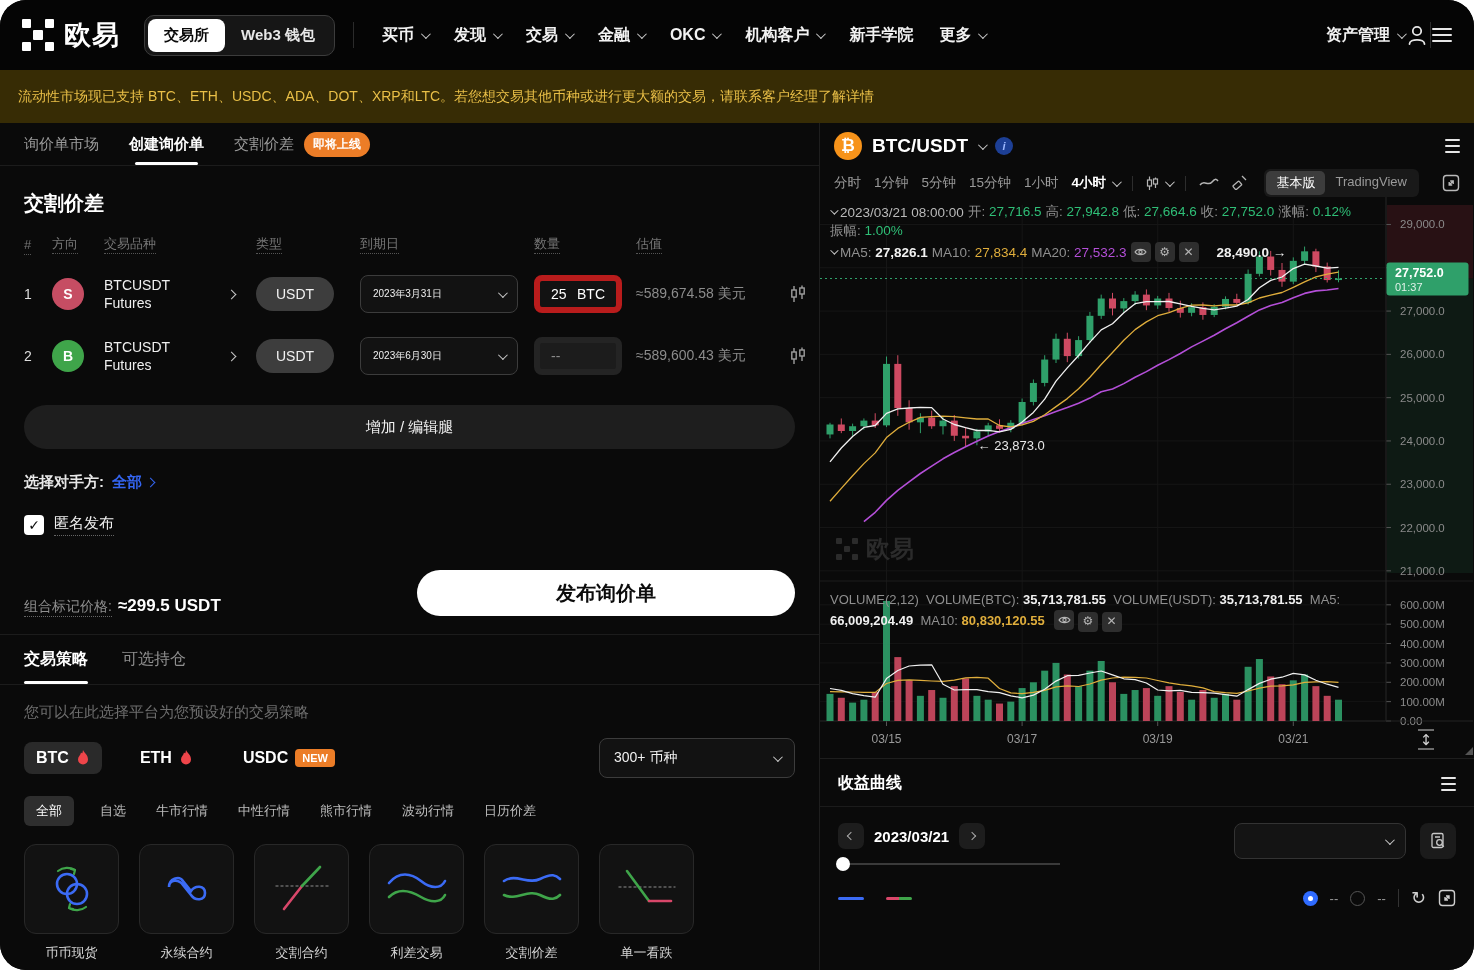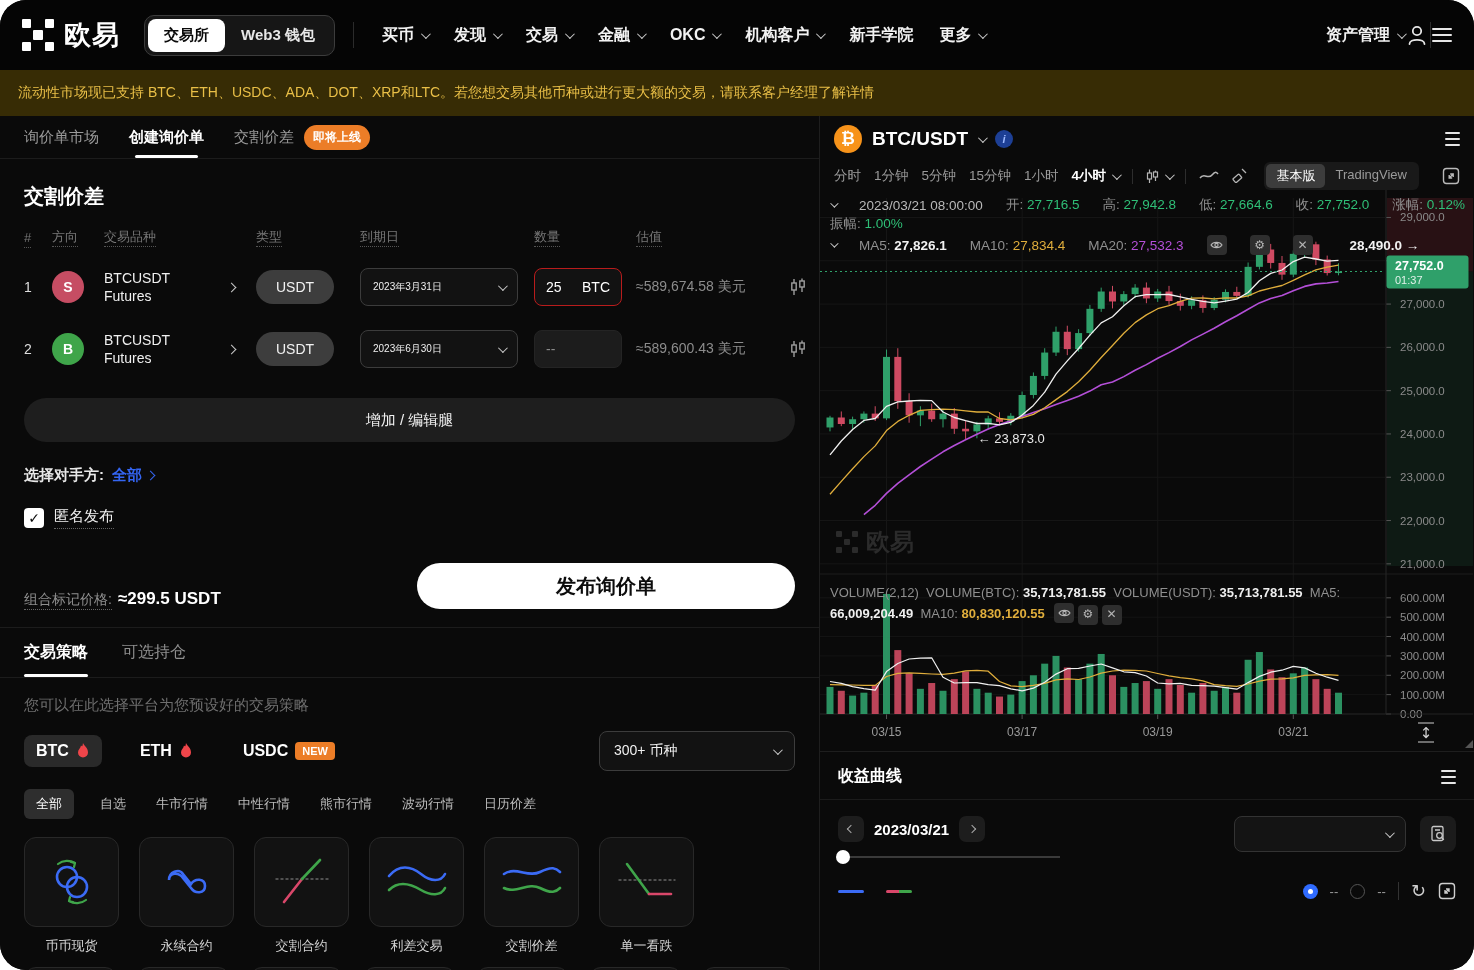--- a/index.html
+++ b/index.html
@@ -21,21 +21,21 @@
   .nav-items { display:flex; align-items:center; gap:26px; margin-left:10px; flex:1; }
   .nav-item { display:flex; align-items:center; gap:7px; font-size:16px; font-weight:bold; color:#f2f2f2; cursor:pointer; white-space:nowrap; }
   .chev { display:inline-block; width:7px; height:7px; border-right:1.6px solid #c9c9c9; border-bottom:1.6px solid #c9c9c9; transform:rotate(45deg) translateY(-2px); }
   .chev.r { transform:rotate(-45deg); }
   .nav-right { display:flex; align-items:center; gap:1px; }
   .icon-btn { display:inline-flex; align-items:center; justify-content:center; cursor:pointer; color:#e6e6e6; }
   .burger { width:20px; display:flex; flex-direction:column; gap:4px; cursor:pointer; }
   .burger i { height:2px; background:#e6e6e6; border-radius:1px; }
 
   
-  .notice { height:46px; background:#372c05; color:#e9bf47; font-size:14px; display:flex; align-items:center; padding:16px 18px; }
+  .notice { height:53px; background:#372c05; color:#e9bf47; font-size:14px; display:flex; align-items:center; padding:16px 18px; }
 
   
   .main { display:flex; height:859px; }
   .left { width:820px; border-right:1px solid #1e1e1e; display:flex; flex-direction:column; background:#0a0a0a; }
   .right { flex:1; display:flex; flex-direction:column; background:#0a0a0a; }
 
   
   .tabs-row { height:52px; display:flex; align-items:center; gap:30px; padding:0 24px; border-bottom:1px solid #1c1c1c; }
   .tab { position:relative; height:100%; display:flex; align-items:center; gap:10px; font-size:15px; color:#9b9b9b; cursor:pointer; }
   .tab.active { color:#fff; font-weight:bold; }
@@ -48,21 +48,21 @@
   .legs-grid { display:grid; grid-template-columns:26px 50px 122px 26px 102px 172px 100px 152px 1fr; align-items:center; column-gap:2px; }
   .lg-head { font-size:13px; color:#767676; padding-bottom:10px; }
   .lg-head span { border-bottom:1px dotted #555; padding-bottom:2px; }
   .leg-row { height:62px; }
   .num { font-size:14px; color:#dedede; }
   .side-avatar { width:32px; height:32px; border-radius:50%; display:flex; align-items:center; justify-content:center; font-size:14px; font-weight:bold; color:#fff; }
   .side-s { background:#c64d63; } .side-b { background:#3fa54a; }
   .leg-name { font-size:14px; color:#f0f0f0; line-height:1.3; }
   .pill { background:#3d3d3d; color:#f2f2f2; font-size:14px; height:34px; width:78px; border-radius:18px; display:flex; align-items:center; justify-content:center; cursor:pointer; }
   .select-box { height:38px; width:158px; border:1px solid #3c3c3c; border-radius:8px; display:flex; align-items:center; justify-content:space-between; padding:0 12px; font-size:10px; color:#f0f0f0; cursor:pointer; background:#121212; }
-  .qty-box { height:38px; width:88px; border:1px solid #b91c1c; border-radius:8px; display:flex; align-items:center; justify-content:space-between; padding:8px 11px; font-size:14px; color:#fff; background:#121212; }
+  .qty-box { height:38px; width:88px; border:6px solid #b91c1c; border-radius:8px; display:flex; align-items:center; justify-content:space-between; padding:8px 11px; font-size:14px; color:#fff; background:#121212; }
   .qty-box.empty { background:#1c1c1c; border-color:#242424; color:#8a8a8a; }
   .leg-value { font-size:14px; color:#8c8c8c; }
   .row-icons { display:flex; justify-content:flex-end; gap:18px; padding-right:4px; color:#9d9d9d; }
   .row-icons svg { cursor:pointer; }
 
   .add-leg { margin:18px 0 0 0; height:44px; width:100%; background:#1e1e1e; border:none; border-radius:22px; color:#f2f2f2; font-size:15px; cursor:pointer; }
   .cp-row { margin-top:24px; font-size:15px; color:#e8e8e8; display:flex; align-items:center; gap:8px;font-weight:bold; }
   .link-blue { color:#3465f1; cursor:pointer; display:flex; align-items:center; gap:5px; }
   .link-blue .chev { border-color:#3465f1; }
   .anon-row { margin-top:22px; display:flex; align-items:center; gap:10px; }
@@ -103,21 +103,21 @@
   .info-ic { width:18px; height:18px; border-radius:50%; background:#1d3f95; color:#9db9ff; font-size:11px; font-style:italic; font-weight:bold; display:flex; align-items:center; justify-content:center; }
   .chart-head .burger { margin-left:auto; width:15px; }
   .toolbar { height:28px; display:flex; align-items:center; gap:13px; padding:0 14px; font-size:13.5px; color:#9a9a9a; }
   .tf { cursor:pointer; white-space:nowrap; }
   .tf.active { color:#fff; font-weight:bold; display:flex; align-items:center; gap:6px; }
   .tb-sep { width:1px; height:15px; background:#2d2d2d; }
   .view-tabs { margin-left:auto; display:flex; background:#191919; border-radius:6px; padding:2px; }
   .view-tab { padding:3px 10px; font-size:13px; color:#9a9a9a; border-radius:5px; cursor:pointer; }
   .view-tab.active { background:#3c3c3c; color:#fff; }
   .chart-area { position:relative; height:561px; }
-  .ov { position:absolute; left:10px; font-size:13.5px; color:#8f8f8f; display:flex; gap:23px; align-items:center; white-space:nowrap; z-index:3; }
+  .ov { position:absolute; left:10px; font-size:13.5px; color:#8f8f8f; display:flex; gap:4px; align-items:center; white-space:nowrap; z-index:3; }
   .ov .t { color:#b9b9b9; }
   .ov .g { color:#2fbf77; }
   .ov .w { color:#f2f2f2; font-weight:bold; }
   .ov .o { color:#e0ae3c; }
   .ov .p { color:#b44fd8; }
   .mini-btn { width:20px; height:20px; background:#2e2e2e; border-radius:4px; display:inline-flex; align-items:center; justify-content:center; color:#b5b5b5; font-size:12px; cursor:pointer; }
   .vol-ov { position:absolute; left:10px; top:392px; width:548px; font-size:13px; color:#8f8f8f; line-height:1.65; z-index:3; }
   .vol-ov b { color:#f0f0f0; font-weight:bold; }
   .watermark { position:absolute; left:16px; top:336px; display:flex; align-items:center; gap:8px; z-index:1; }
   .watermark .okx-logo { width:22px; height:22px; }

